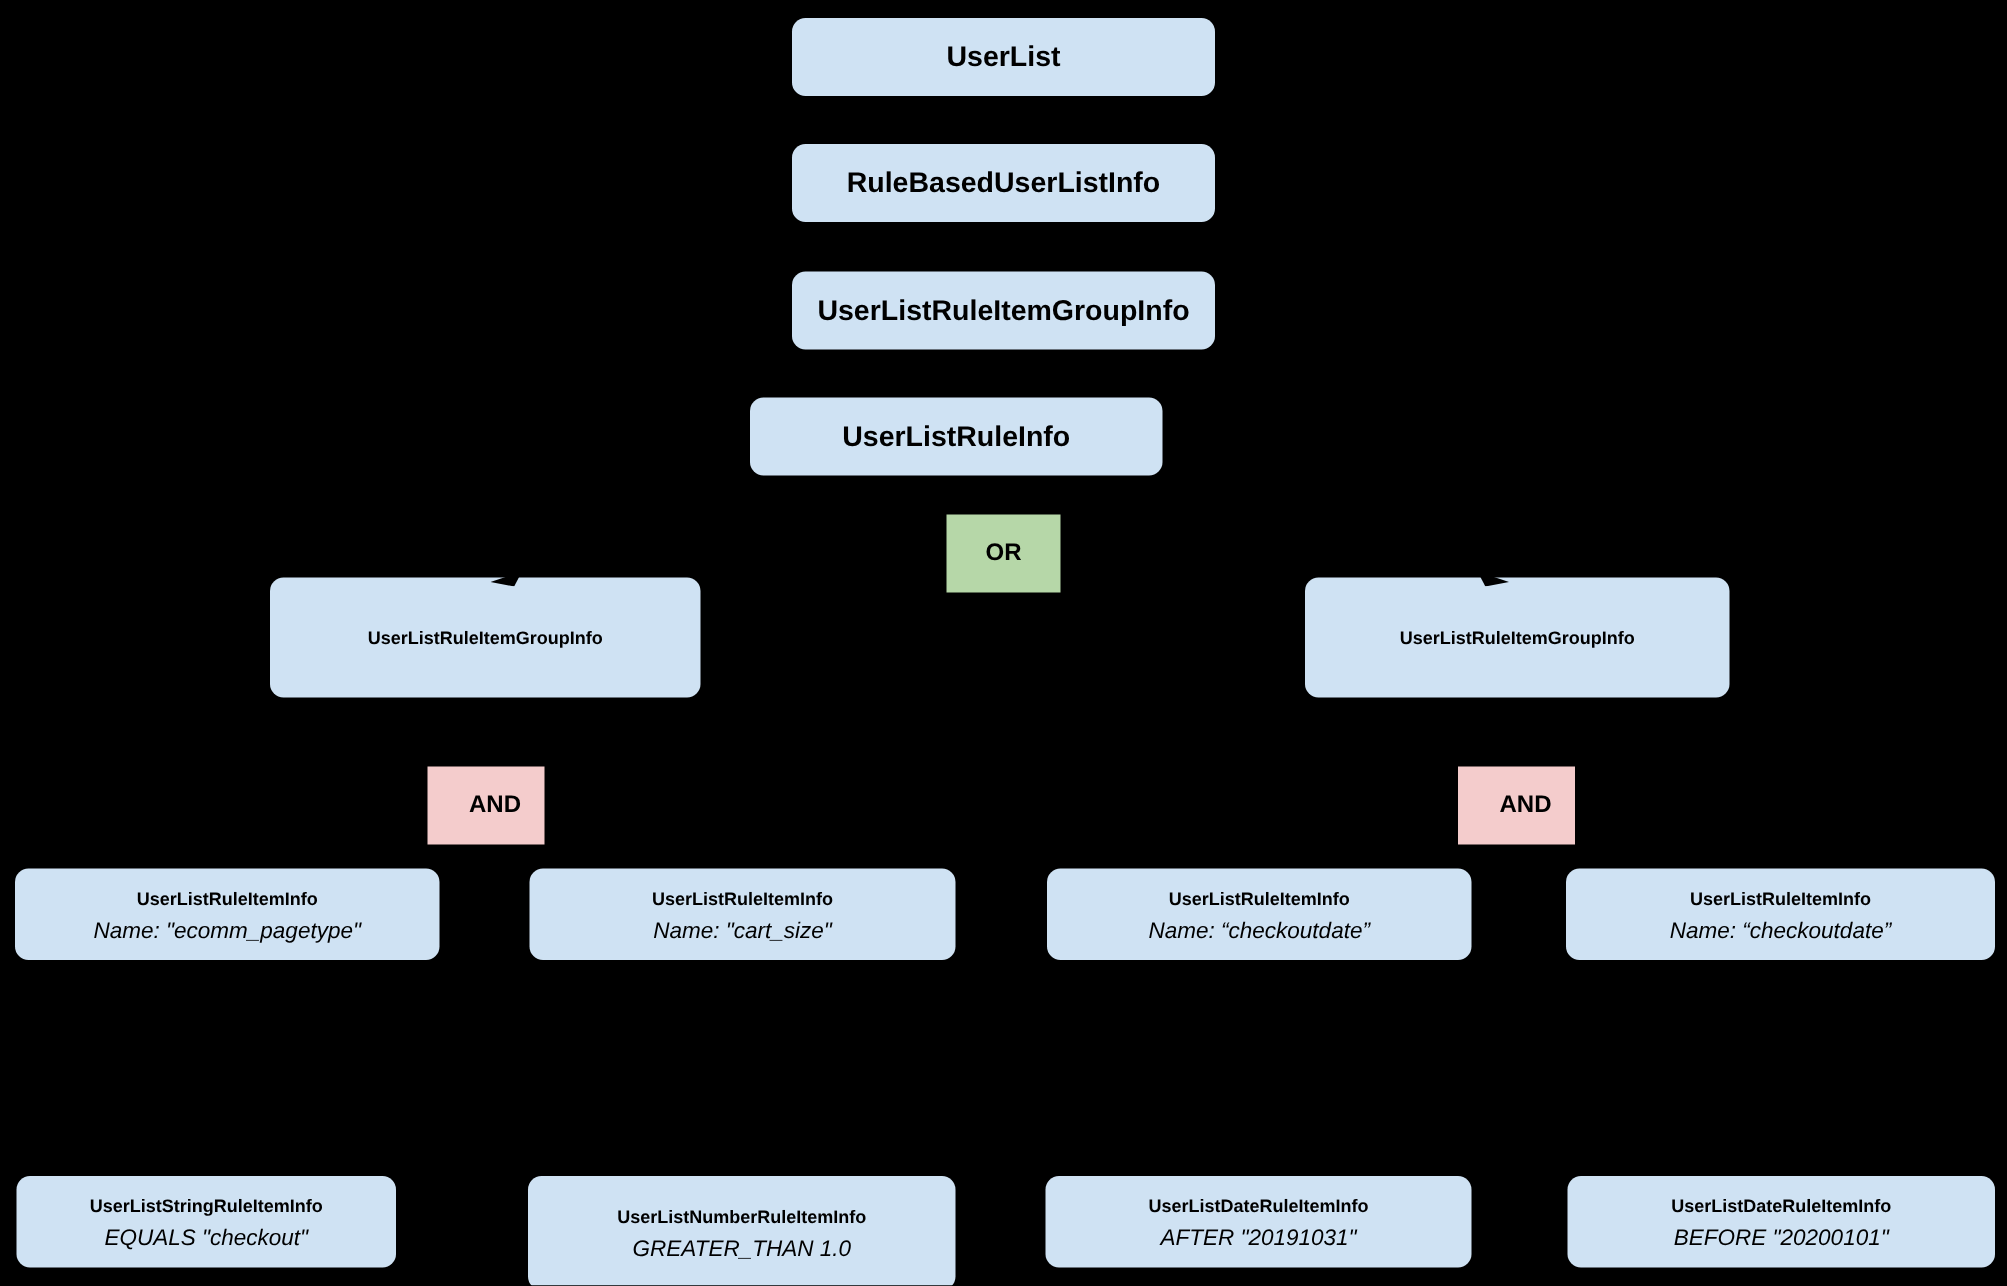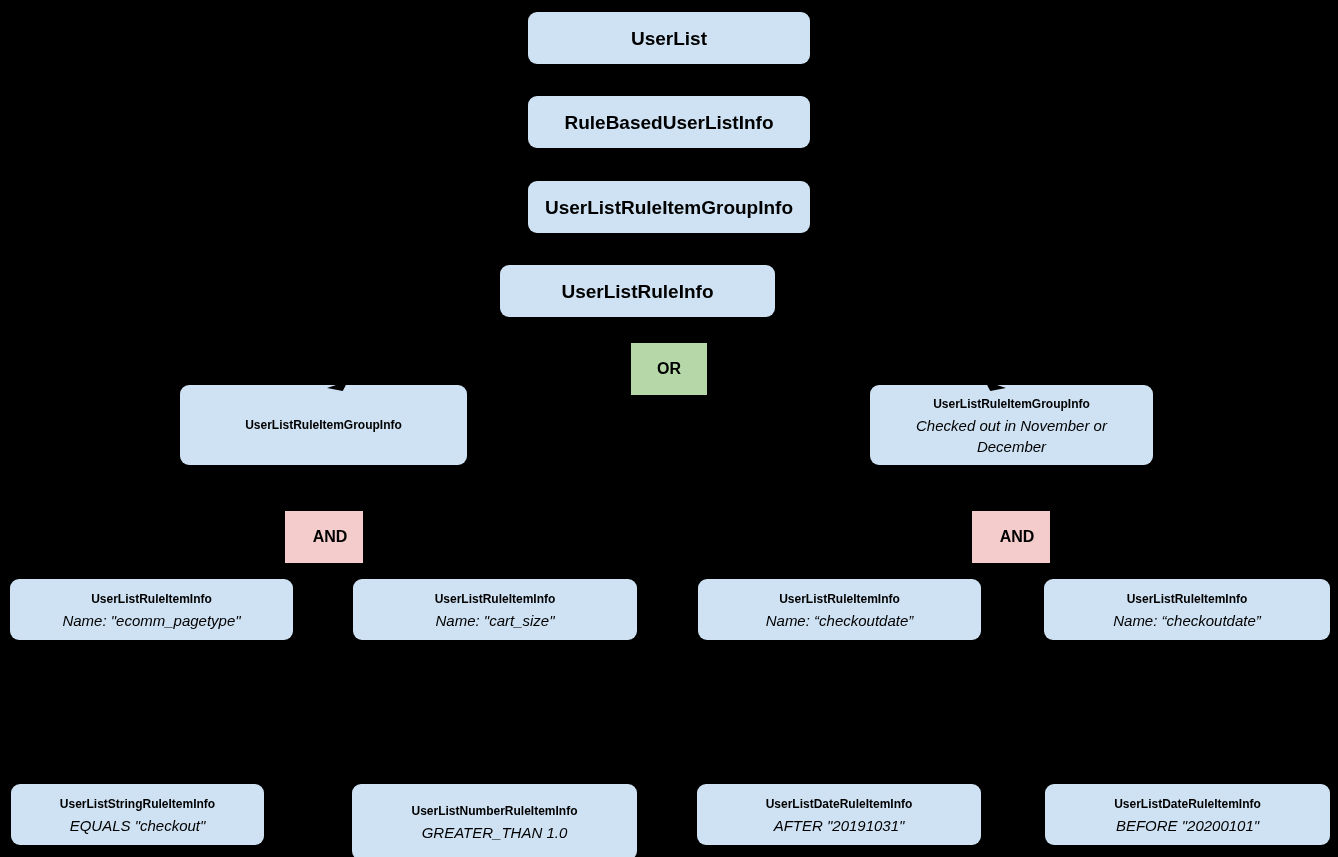--- a/index.html
+++ b/index.html
@@ -90,21 +90,20 @@
     <span>OR</span>
   </div>
 
   <div class="node" style="left:180px; top:385px; width:287px; height:80px;">
     <div class="title">UserListRuleItemGroupInfo</div>
   </div>
   <div class="arrowhead left-tip" style="left:327px; top:381px;"></div>
 
   <div class="node" style="left:870px; top:385px; width:283px; height:80px;">
     <div class="title">UserListRuleItemGroupInfo</div>
-    <div class="desc">Checked out in November or December</div>
   </div>
   <div class="arrowhead right-tip" style="left:985px; top:381px;"></div>
 
   <div class="op op-and" style="left:285px; top:511px; width:78px; height:52px;">
     <span>AND</span>
   </div>
   <div class="op op-and" style="left:972px; top:511px; width:78px; height:52px;">
     <span>AND</span>
   </div>
 

